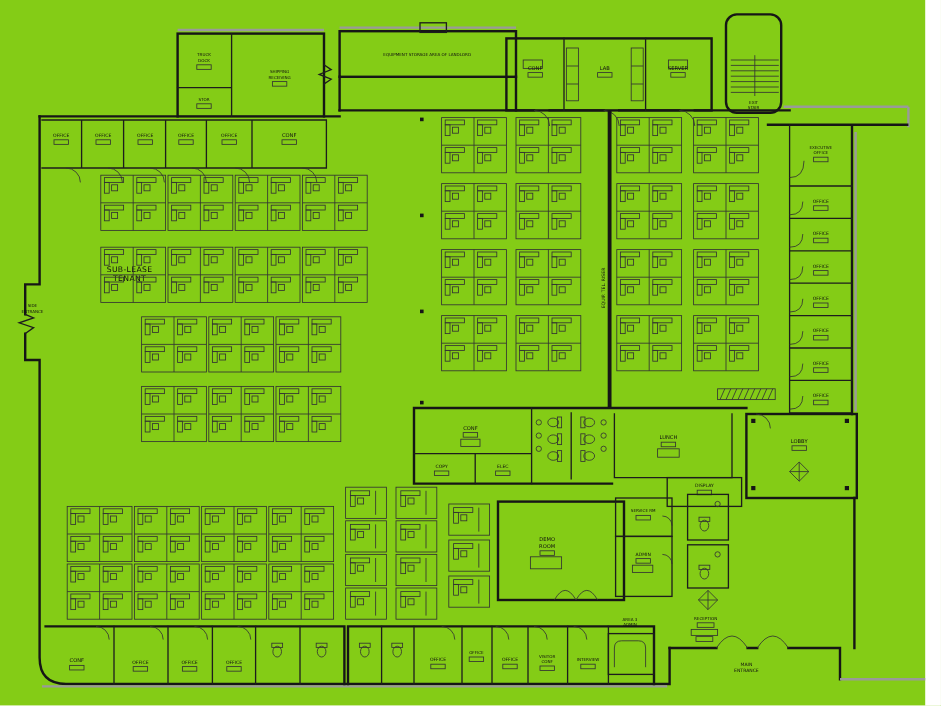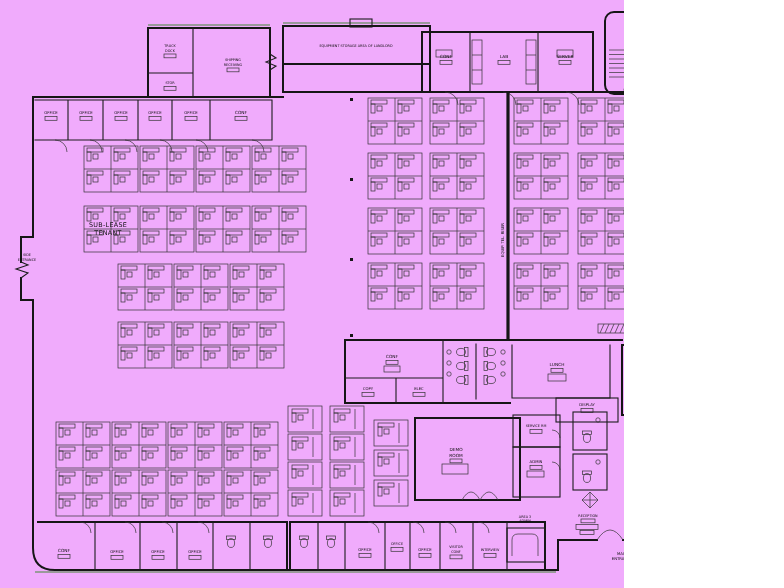--- a/index.html
+++ b/index.html
@@ -1,16 +1,16 @@
 <!DOCTYPE html>
 <html><head>
 <meta charset="utf-8">
 <style>
   html,body{margin:0;padding:0;background:#ffffff;}
-  #stage{position:relative;width:624px;height:588px;background:#f0abfc;overflow:hidden;
+  #stage{position:relative;width:771px;height:588px;background:#84cc16;overflow:hidden;
          font-family:"DejaVu Sans",sans-serif;}
   svg{display:block;}
   .w2{stroke:#161616;stroke-width:2;fill:none;stroke-linecap:square;}
   .w1{stroke:#1d1d1d;stroke-width:1.1;fill:none;stroke-linecap:square;}
   .wth{stroke:#161616;stroke-width:3.2;fill:none;}
   .t{stroke:#333333;stroke-width:.7;fill:none;}
   .gray{stroke:#9a9a9a;stroke-width:2;fill:none;}
   .fillsq{fill:#161616;stroke:none;}
   text{fill:#101010;font-family:"DejaVu Sans",sans-serif;text-anchor:middle;}
   .l3{font-size:3.4px;}

